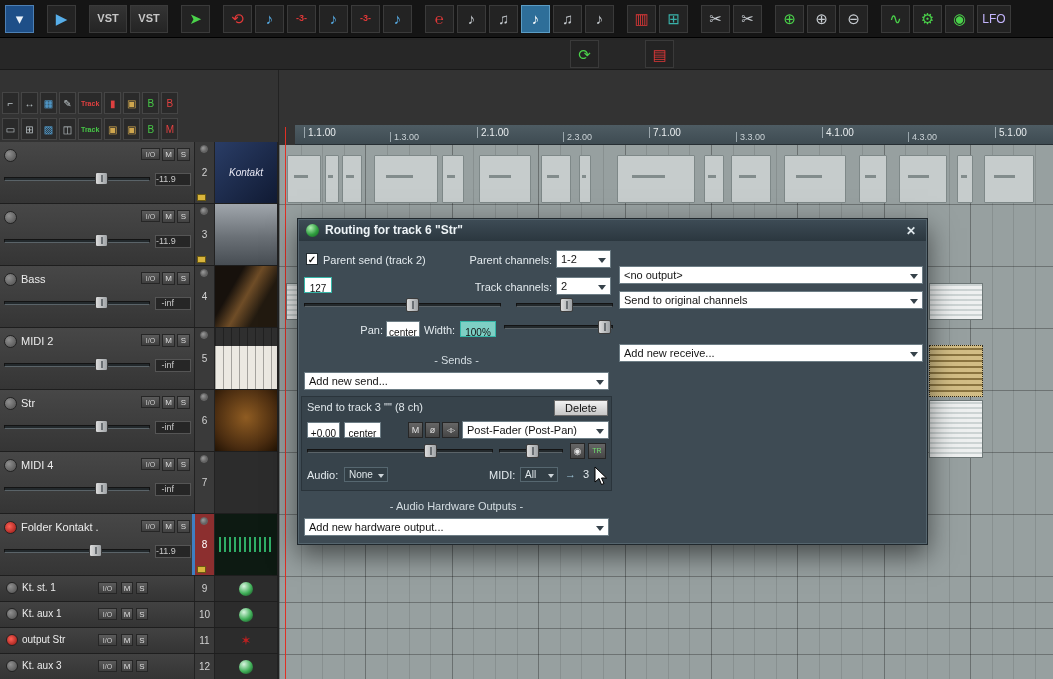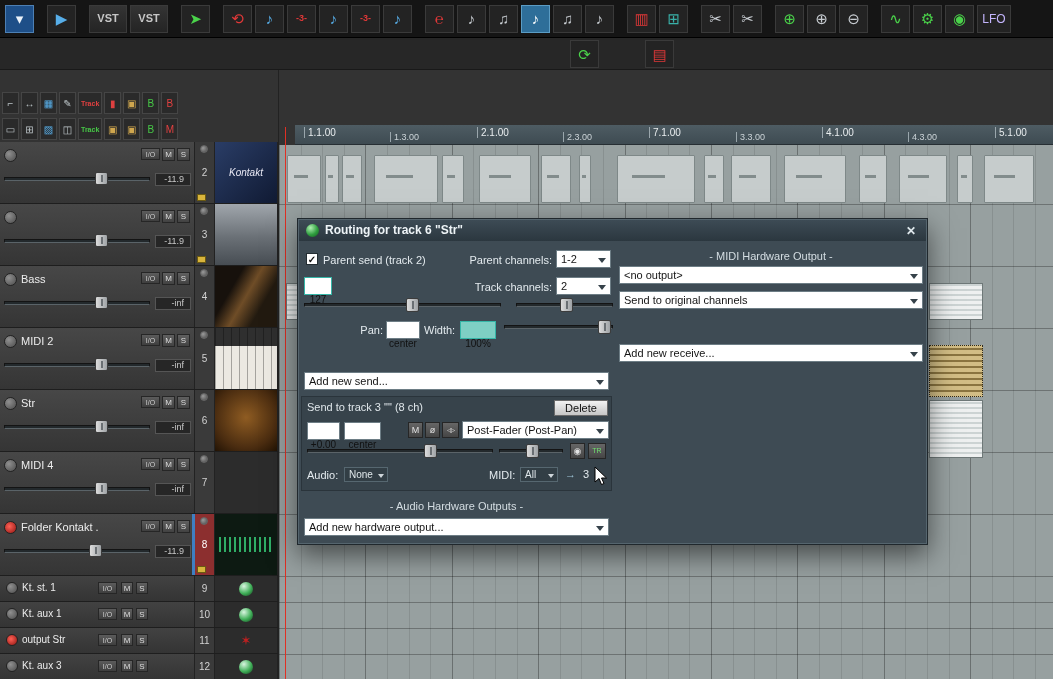--- a/index.html
+++ b/index.html
@@ -30,21 +30,21 @@
 .tcp{position:absolute;left:0;top:0;width:195px;height:100%;border-right:1px solid #222;}
 .arm{position:absolute;left:4px;top:7px;width:13px;height:13px;border-radius:50%;background:radial-gradient(circle at 35% 35%,#909090,#4a4a4a);border:1px solid #222;}
 .arm.on{background:radial-gradient(circle at 40% 40%,#ff6055,#8c1410);}
 .tname{position:absolute;left:21px;top:7px;font-size:11px;color:#ececec;white-space:nowrap;}
 .iob{position:absolute;width:19px;height:12px;font-size:7px;color:#ccc;background:linear-gradient(#5c5c5c,#3e3e3e);border:1px solid #262626;text-align:center;line-height:11px;}
 .msb{position:absolute;width:13px;height:13px;font-size:8px;color:#ddd;background:linear-gradient(#606060,#424242);border:1px solid #262626;text-align:center;line-height:12px;}
 .sl{position:absolute;}
 .sl .gr{position:absolute;left:0;right:0;top:5px;height:4px;background:#23292c;border:1px solid #141414;border-bottom-color:#5a6368;}
 .sl .hd{position:absolute;top:0;width:13px;height:100%;background:linear-gradient(90deg,#dcdcdc,#9fa3a6);border:1px solid #3c3c3c;border-radius:2px;}
 .sl .hd::after{content:"";position:absolute;left:5px;top:2px;bottom:2px;width:2px;background:#6a6f73;}
-.tval{position:absolute;right:3px;top:31px;width:36px;height:13px;background:#262626;border:1px solid #555;color:#c8c8c8;font-size:9px;line-height:11px;text-align:right;padding-right:6px;}
+.tval{position:absolute;right:3px;top:31px;width:36px;height:13px;background:#262626;border:1px solid #555;color:#c8c8c8;font-size:9px;line-height:11px;text-align:right;padding-right:16px;}
 .numc{position:absolute;left:195px;top:0;width:20px;height:100%;background:#3a3a3a;border-right:1px solid #222;color:#d2d2d2;font-size:10px;display:flex;align-items:center;justify-content:center;}
 .numc.armed{background:#8c2f2f;color:#fff;}
 .mdot{position:absolute;left:5px;top:3px;width:8px;height:8px;border-radius:50%;background:radial-gradient(circle at 35% 35%,#9a9a9a,#4c4c4c);border:1px solid #666;}
 .fold{position:absolute;left:197px;bottom:2px;width:9px;height:7px;background:#d8b43c;border:1px solid #6b5a12;}
 .thumbc{position:absolute;left:215px;top:0;width:63px;height:100%;overflow:hidden;display:flex;align-items:center;justify-content:center;border-right:1px solid #222;}
 .th-kontakt{background:linear-gradient(135deg,#2a3d66,#101a33);color:#e9e9f5;font-size:10px;font-style:italic;}
 .th-shot{background:linear-gradient(#a0a6ac,#6a7076 55%,#474d53);}
 .th-bass{background:linear-gradient(120deg,#17110c 30%,#6f4d27 50%,#221a10 72%);}
 .th-piano{background:linear-gradient(90deg,rgba(0,0,0,.30) 1px,transparent 1px) 0 0/8px 100%,linear-gradient(#2f2f2f 0 30%,#ece9e2 30%);}
 .th-str{background:radial-gradient(circle at 50% 45%,#8f5c22,#4a2c10 68%,#221304);}
@@ -71,21 +71,21 @@
 .dtitle{position:absolute;left:1px;top:1px;right:1px;height:21px;background:linear-gradient(#3d4b55,#2b373f);color:#eef4f7;font-weight:bold;font-size:12px;padding:3px 0 0 26px;}
 .dico{position:absolute;left:7px;top:4px;width:13px;height:13px;border-radius:50%;background:radial-gradient(circle at 35% 30%,#aef0b0,#2f9e3f 55%,#145a20);}
 .dclose{position:absolute;right:7px;top:3px;width:16px;height:16px;color:#dfe8ec;font-size:12px;text-align:center;line-height:16px;}
 .dlabel{position:absolute;color:#e3eaee;font-size:11px;white-space:nowrap;}
 .sect{position:absolute;text-align:center;color:#d4dde2;font-size:11px;white-space:nowrap;}
 .cb{position:absolute;width:12px;height:12px;background:#fff;border:1px solid #242e33;color:#111;font-size:10px;line-height:11px;text-align:center;font-weight:bold;}
 .combo{position:absolute;background:#fff;border:1px solid #6d7d85;color:#141414;font-size:11px;height:18px;padding:2px 16px 0 4px;white-space:nowrap;overflow:hidden;}
 .combo i{position:absolute;right:4px;top:7px;border:4px solid transparent;border-top:5px solid #36424a;width:0;height:0;}
 .dcombo{position:absolute;background:#323e45;border:1px solid #566770;color:#dfe7ea;font-size:10px;height:15px;padding:1px 12px 0 4px;white-space:nowrap;}
 .dcombo i{position:absolute;right:3px;top:6px;border:3px solid transparent;border-top:4px solid #cfd6da;width:0;height:0;}
-.vbox{position:absolute;background:#fff;border:1px solid #6d7d85;color:#111;font-size:10px;text-align:center;height:16px;padding-top:16px;}
+.vbox{position:absolute;background:#fff;border:1px solid #6d7d85;color:#111;font-size:10px;text-align:center;height:16px;padding-top:5px;}
 .vbox.hl{border-color:#35b6a8;}
 .vbox.selbg{background:#7ecfc4;border-color:#35b6a8;}
 .sbtn{position:absolute;background:linear-gradient(#666,#454545);border:1px solid #262626;color:#e2e2e2;font-size:9px;text-align:center;line-height:14px;}
 .delbtn{position:absolute;background:linear-gradient(#f2f2f2,#c6c6c6);border:1px solid #6a6a6a;color:#111;font-size:11px;text-align:center;padding-top:1px;}
 .spanel{position:absolute;left:3px;top:177px;width:311px;height:95px;background:#37434b;border:1px solid #2a343b;}
 .stitle{position:absolute;left:5px;top:4px;color:#dfe6ea;font-size:11px;white-space:nowrap;}
 .mcur{position:absolute;left:594px;top:466px;z-index:30;}
 </style>
 </head>
 <body>
@@ -453,20 +453,21 @@
 
     <span class="dlabel" style="left:57px;top:105px;width:28px;text-align:right">Pan:</span>
     <span class="vbox" style="left:88px;top:102px;width:34px">center</span>
     <span class="dlabel" style="left:126px;top:105px">Width:</span>
     <span class="vbox selbg" style="left:162px;top:102px;width:36px">100%</span>
     <span class="sl" style="left:206px;top:101px;width:109px;height:14px">
         <span class="gr"></span>
         <span class="hd" style="left:86%"></span>
       </span>
 
+    <span class="sect" style="left:6px;top:135px;width:305px">- Sends -</span>
     <span class="combo" style="left:6px;top:153px;width:305px"><span>Add new send...</span><i></i></span>
 
     <div class="spanel">
       <span class="stitle">Send to track 3 "" (8 ch)</span>
       <span class="delbtn" style="left:252px;top:3px;width:54px;height:16px">Delete</span>
       <span class="vbox" style="left:5px;top:25px;width:33px">+0.00</span>
       <span class="vbox" style="left:42px;top:25px;width:37px">center</span>
       <span class="sbtn" style="left:106px;top:25px;width:15px;height:16px">M</span>
       <span class="sbtn" style="left:123px;top:25px;width:15px;height:16px">ø</span>
       <span class="sbtn" style="left:140px;top:25px;width:17px;height:16px;font-size:6px;letter-spacing:-1px">◁▷</span>
@@ -485,21 +486,20 @@
       <span class="dcombo" style="left:42px;top:70px;width:44px"><span>None</span><i></i></span>
       <span class="dlabel" style="left:187px;top:72px">MIDI:</span>
       <span class="dcombo" style="left:218px;top:70px;width:38px"><span>All</span><i></i></span>
       <span class="dlabel" style="left:263px;top:71px;color:#9fc6d8;font-weight:bold">→</span>
       <span class="dlabel" style="left:281px;top:71px">3</span>
     </div>
 
     <span class="sect" style="left:6px;top:281px;width:305px">- Audio Hardware Outputs -</span>
     <span class="combo" style="left:6px;top:299px;width:305px"><span>Add new hardware output...</span><i></i></span>
 
-    <span class="sect" style="left:321px;top:31px;width:304px">- MIDI Hardware Output -</span>
     <span class="combo" style="left:321px;top:47px;width:304px"><span>&lt;no output&gt;</span><i></i></span>
     <span class="combo" style="left:321px;top:72px;width:304px"><span>Send to original channels</span><i></i></span>
 
     <span class="combo" style="left:321px;top:125px;width:304px"><span>Add new receive...</span><i></i></span>
   </div>
 
   <svg class="mcur" width="14" height="20">
     <polygon points="1,1 1,16 5,12.5 7.5,18.5 10,17.5 7.5,12 12.5,12" fill="#ffffff" stroke="#000000" stroke-width="1"></polygon>
   </svg>
 

